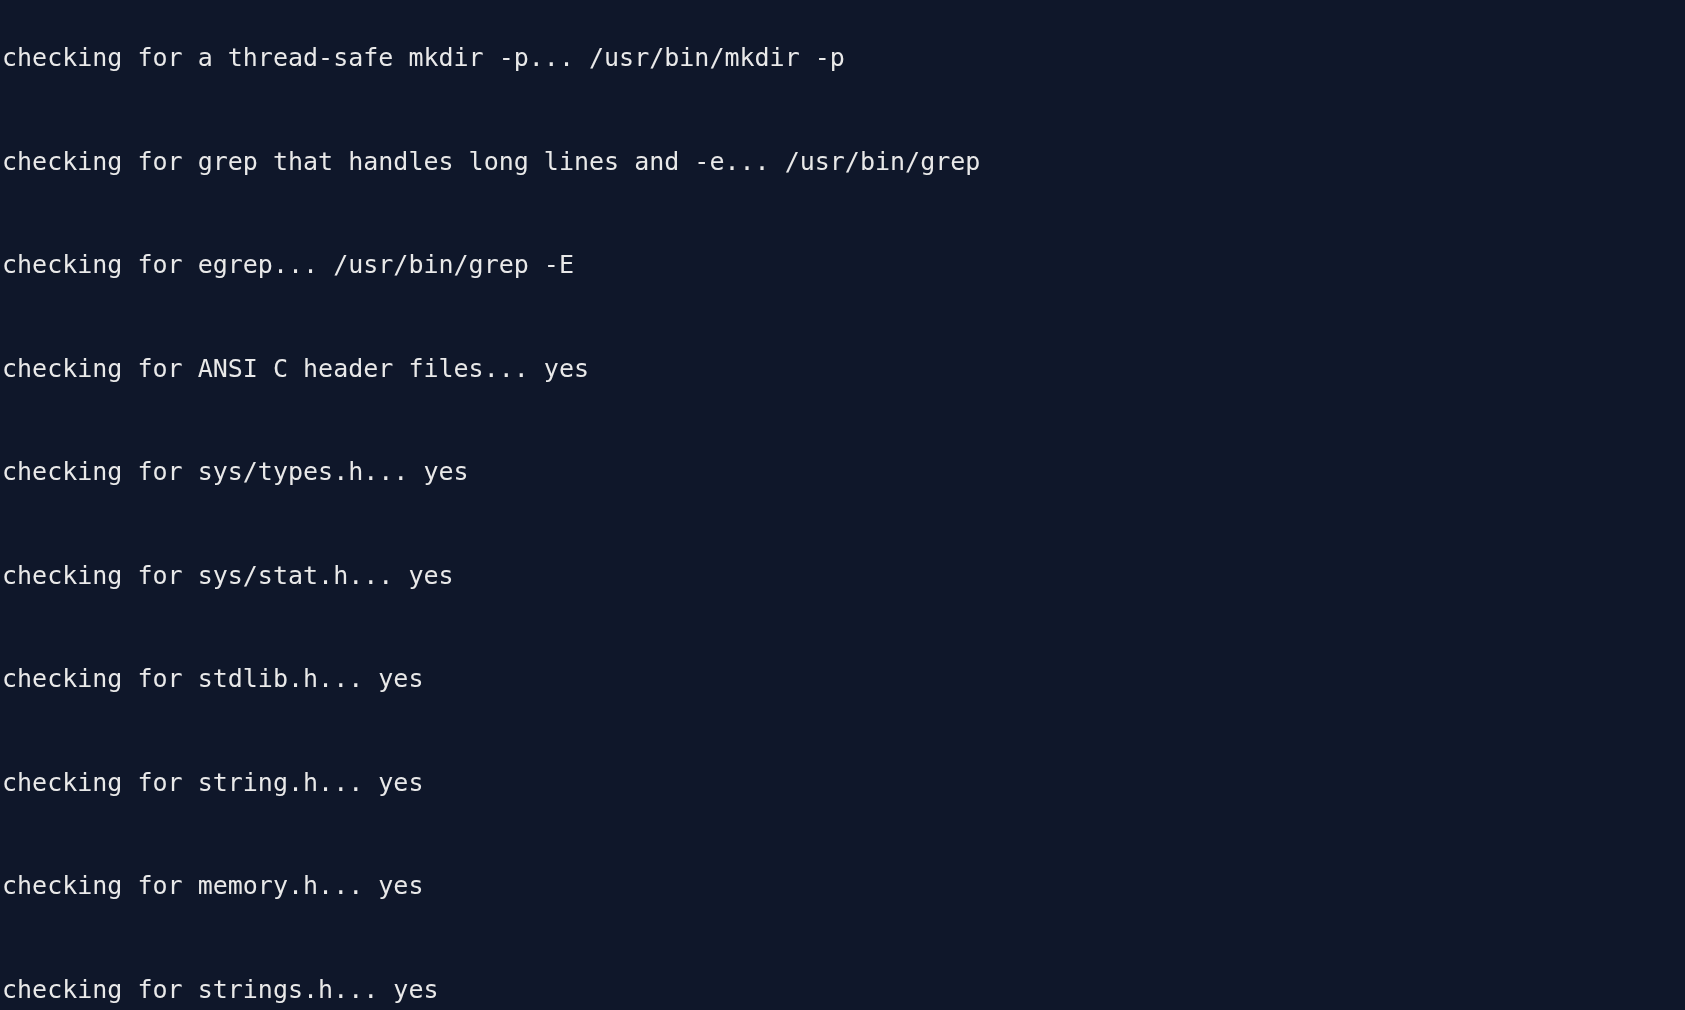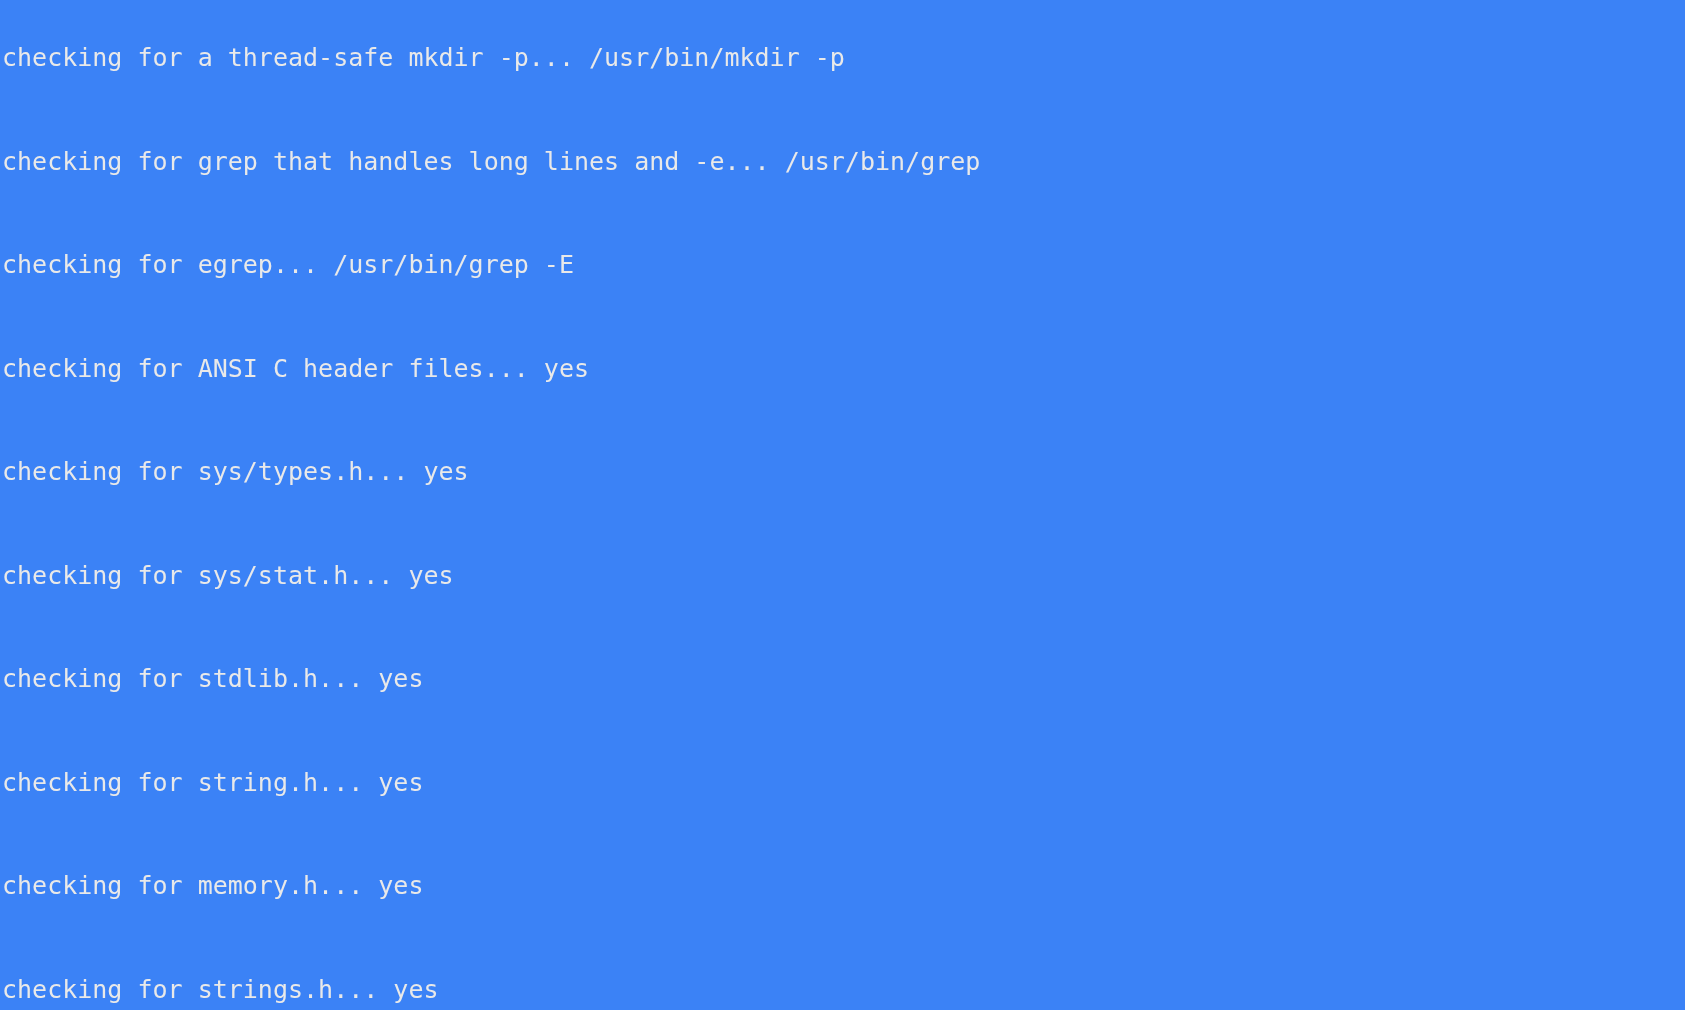--- a/index.html
+++ b/index.html
@@ -12,21 +12,21 @@
   body {
     width: 1685px;
     height: 1010px;
     overflow: hidden;
   }
 
   #terminal {
     position: relative;
     width: 1685px;
     height: 1010px;
-    background: #3b82f6;
+    background: #0f172a;
     overflow: hidden;
   }
 
   #screen {
     position: absolute;
     left: 2px;
     
     top: -28px;
     width: 2200px;
     font-family: "DejaVu Sans Mono", "Liberation Mono", monospace;

